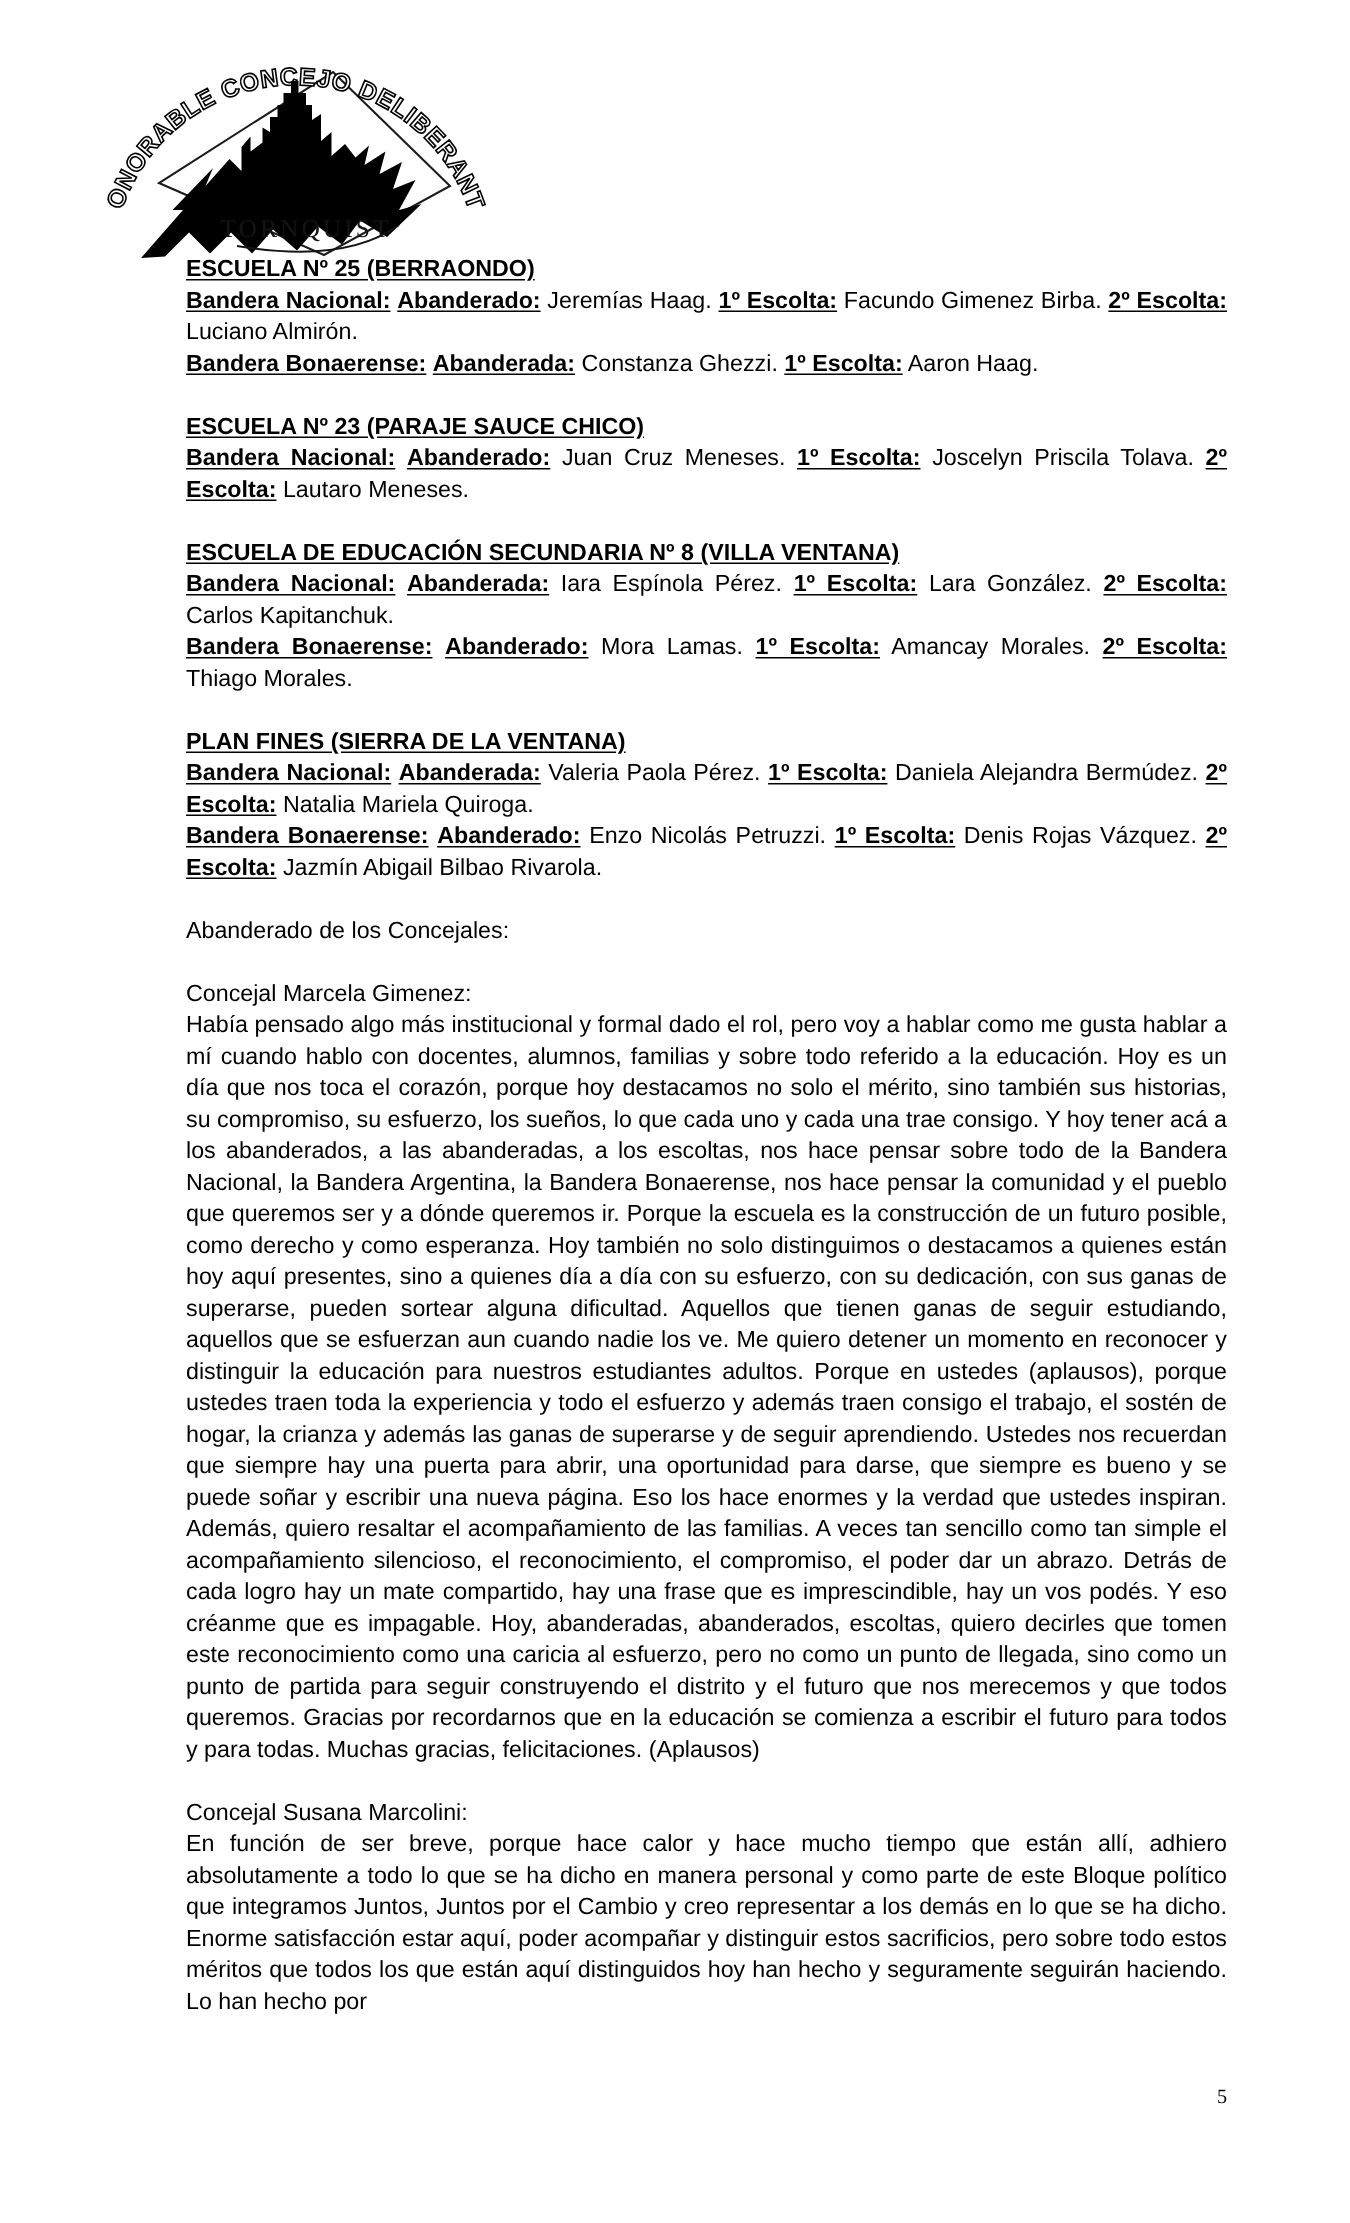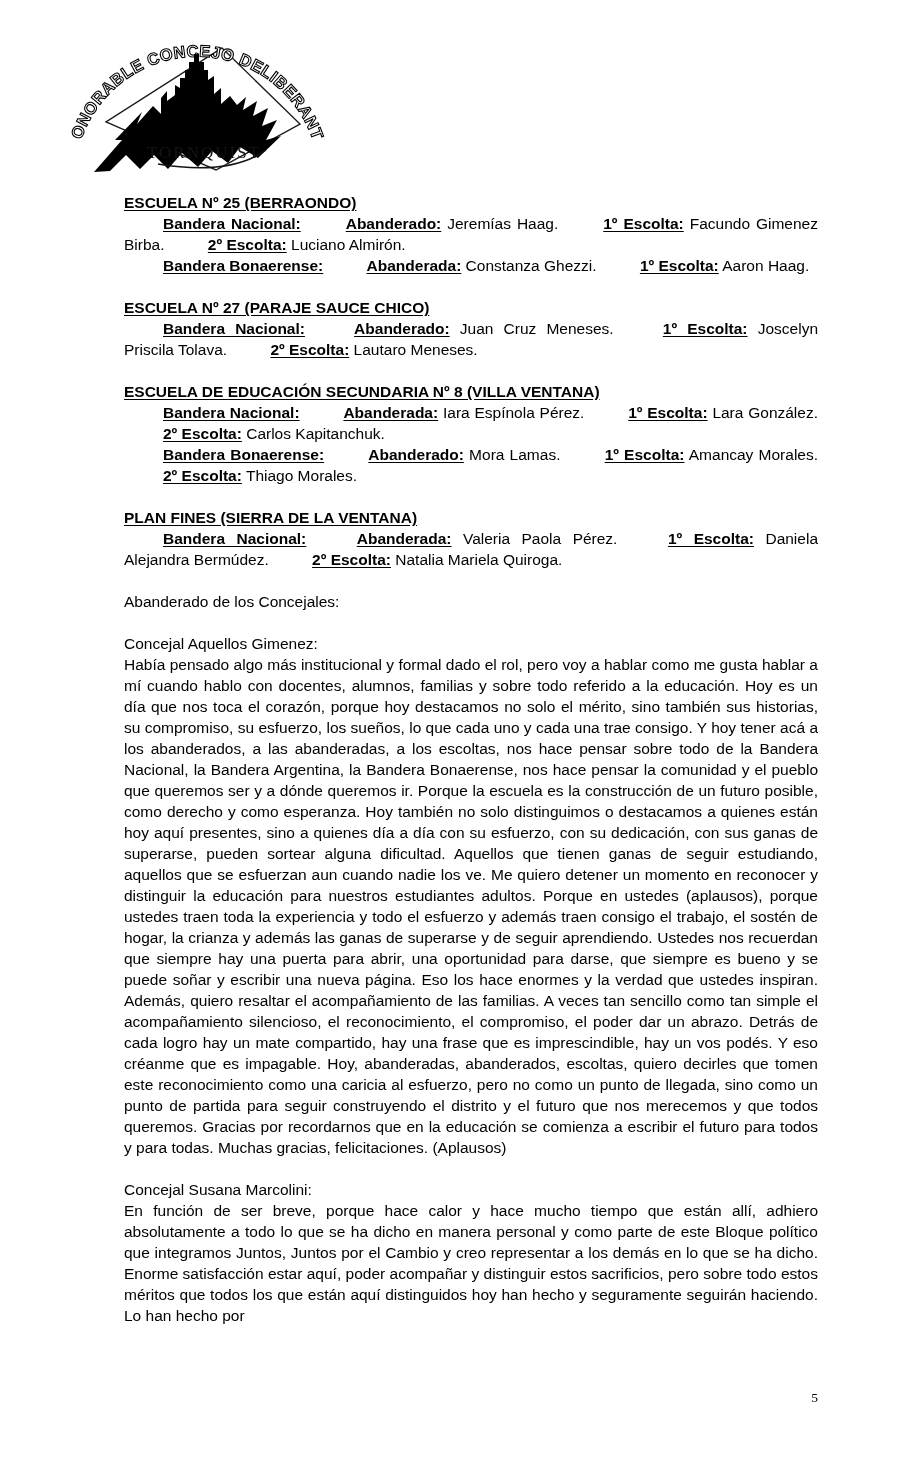--- a/index.html
+++ b/index.html
@@ -20,21 +20,21 @@
     left:70px;
     top:40px;
     width:255px;
     height:135px;
   }
 
   
   .content {
     position:absolute;
     left:124px;
-    top:192px;
+    top:169px;
     width:694px;
     font-size:15.5px;
     line-height:21px;
   }
   .school { margin:0 0 21px 0; }
   .school-title {
     margin:0;
     font-size:15.5px;
     line-height:21px;
     font-weight:bold;
@@ -43,21 +43,20 @@
     text-align:left;
   }
   .flag-line {
     margin:0;
     text-align:justify;
   }
   .lbl {
     font-weight:bold;
     text-decoration:underline;
     text-underline-offset:2px;
-    margin-left:39px;
   }
   .alocuciones-heading {
     margin:0 0 21px 0;
     text-align:left;
   }
   .speech { margin:0 0 21px 0; }
   .speech:last-child { margin-bottom:4px; }
   .speaker { margin:0; text-align:left; }
   .speech-text { margin:0; text-align:justify; }
 
@@ -99,39 +98,40 @@
   </svg>
 
   <div class="content">
     <div id="schools-container">
         <section class="school">
           <h2 class="school-title">ESCUELA Nº 25 (BERRAONDO)</h2>
           <p class="flag-line"><span class="lbl">Bandera Nacional:</span> <span class="lbl">Abanderado:</span> Jeremías Haag. <span class="lbl">1º Escolta:</span> Facundo Gimenez Birba. <span class="lbl">2º Escolta:</span> Luciano Almirón.</p>
           <p class="flag-line"><span class="lbl">Bandera Bonaerense:</span> <span class="lbl">Abanderada:</span> Constanza Ghezzi. <span class="lbl">1º Escolta:</span> Aaron Haag.</p>
         </section>
         <section class="school">
-          <h2 class="school-title">ESCUELA Nº 27 (PARAJE SAUCE CHICO)</h2>
+          <h2 class="school-title">ESCUELA Nº 23 (PARAJE SAUCE CHICO)</h2>
           <p class="flag-line"><span class="lbl">Bandera Nacional:</span> <span class="lbl">Abanderado:</span> Juan Cruz Meneses. <span class="lbl">1º Escolta:</span> Joscelyn Priscila Tolava. <span class="lbl">2º Escolta:</span> Lautaro Meneses.</p>
         </section>
         <section class="school">
           <h2 class="school-title">ESCUELA DE EDUCACIÓN SECUNDARIA Nº 8 (VILLA VENTANA)</h2>
           <p class="flag-line"><span class="lbl">Bandera Nacional:</span> <span class="lbl">Abanderada:</span> Iara Espínola Pérez. <span class="lbl">1º Escolta:</span> Lara González. <span class="lbl">2º Escolta:</span> Carlos Kapitanchuk.</p>
           <p class="flag-line"><span class="lbl">Bandera Bonaerense:</span> <span class="lbl">Abanderado:</span> Mora Lamas. <span class="lbl">1º Escolta:</span> Amancay Morales. <span class="lbl">2º Escolta:</span> Thiago Morales.</p>
         </section>
         <section class="school">
           <h2 class="school-title">PLAN FINES (SIERRA DE LA VENTANA)</h2>
           <p class="flag-line"><span class="lbl">Bandera Nacional:</span> <span class="lbl">Abanderada:</span> Valeria Paola Pérez. <span class="lbl">1º Escolta:</span> Daniela Alejandra Bermúdez. <span class="lbl">2º Escolta:</span> Natalia Mariela Quiroga.</p>
+          <p class="flag-line"><span class="lbl">Bandera Bonaerense:</span> <span class="lbl">Abanderado:</span> Enzo Nicolás Petruzzi. <span class="lbl">1º Escolta:</span> Denis Rojas Vázquez. <span class="lbl">2º Escolta:</span> Jazmín Abigail Bilbao Rivarola.</p>
         </section>
       </div>
 
     <p class="alocuciones-heading">Abanderado de los Concejales:</p>
 
     <div id="speeches-container">
         <div class="speech">
-          <p class="speaker">Concejal Aquellos Gimenez:</p>
+          <p class="speaker">Concejal Marcela Gimenez:</p>
           <p class="speech-text">Había pensado algo más institucional y formal dado el rol, pero voy a hablar como me gusta hablar a mí cuando hablo con docentes, alumnos, familias y sobre todo referido a la educación. Hoy es un día que nos toca el corazón, porque hoy destacamos no solo el mérito, sino también sus historias, su compromiso, su esfuerzo, los sueños, lo que cada uno y cada una trae consigo. Y hoy tener acá a los abanderados, a las abanderadas, a los escoltas, nos hace pensar sobre todo de la Bandera Nacional, la Bandera Argentina, la Bandera Bonaerense, nos hace pensar la comunidad y el pueblo que queremos ser y a dónde queremos ir. Porque la escuela es la construcción de un futuro posible, como derecho y como esperanza. Hoy también no solo distinguimos o destacamos a quienes están hoy aquí presentes, sino a quienes día a día con su esfuerzo, con su dedicación, con sus ganas de superarse, pueden sortear alguna dificultad. Aquellos que tienen ganas de seguir estudiando, aquellos que se esfuerzan aun cuando nadie los ve. Me quiero detener un momento en reconocer y distinguir la educación para nuestros estudiantes adultos. Porque en ustedes (aplausos), porque ustedes traen toda la experiencia y todo el esfuerzo y además traen consigo el trabajo, el sostén de hogar, la crianza y además las ganas de superarse y de seguir aprendiendo. Ustedes nos recuerdan que siempre hay una puerta para abrir, una oportunidad para darse, que siempre es bueno y se puede soñar y escribir una nueva página. Eso los hace enormes y la verdad que ustedes inspiran. Además, quiero resaltar el acompañamiento de las familias. A veces tan sencillo como tan simple el acompañamiento silencioso, el reconocimiento, el compromiso, el poder dar un abrazo. Detrás de cada logro hay un mate compartido, hay una frase que es imprescindible, hay un vos podés. Y eso créanme que es impagable. Hoy, abanderadas, abanderados, escoltas, quiero decirles que tomen este reconocimiento como una caricia al esfuerzo, pero no como un punto de llegada, sino como un punto de partida para seguir construyendo el distrito y el futuro que nos merecemos y que todos queremos. Gracias por recordarnos que en la educación se comienza a escribir el futuro para todos y para todas. Muchas gracias, felicitaciones. (Aplausos)</p>
         </div>
         <div class="speech">
           <p class="speaker">Concejal Susana Marcolini:</p>
           <p class="speech-text">En función de ser breve, porque hace calor y hace mucho tiempo que están allí, adhiero absolutamente a todo lo que se ha dicho en manera personal y como parte de este Bloque político que integramos Juntos, Juntos por el Cambio y creo representar a los demás en lo que se ha dicho. Enorme satisfacción estar aquí, poder acompañar y distinguir estos sacrificios, pero sobre todo estos méritos que todos los que están aquí distinguidos hoy han hecho y seguramente seguirán haciendo. Lo han hecho por</p>
         </div>
       </div>
   </div>
 
   <div class="page-number">5</div>

